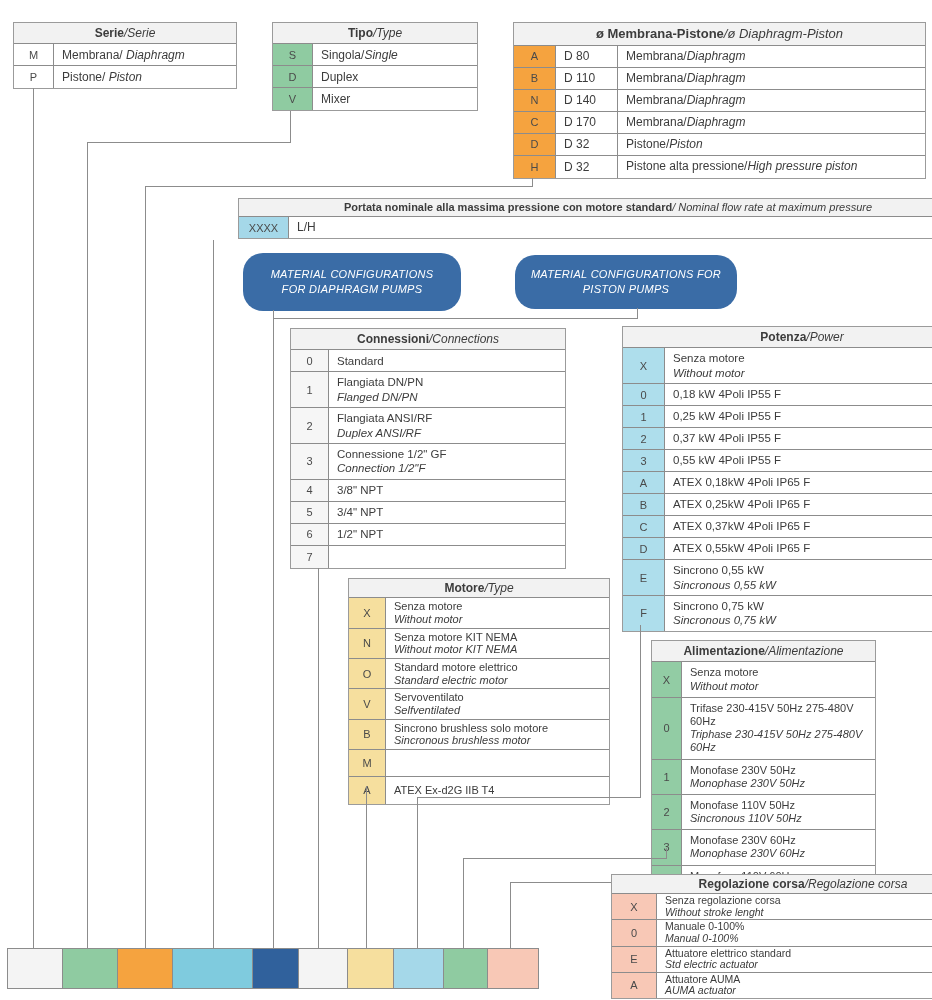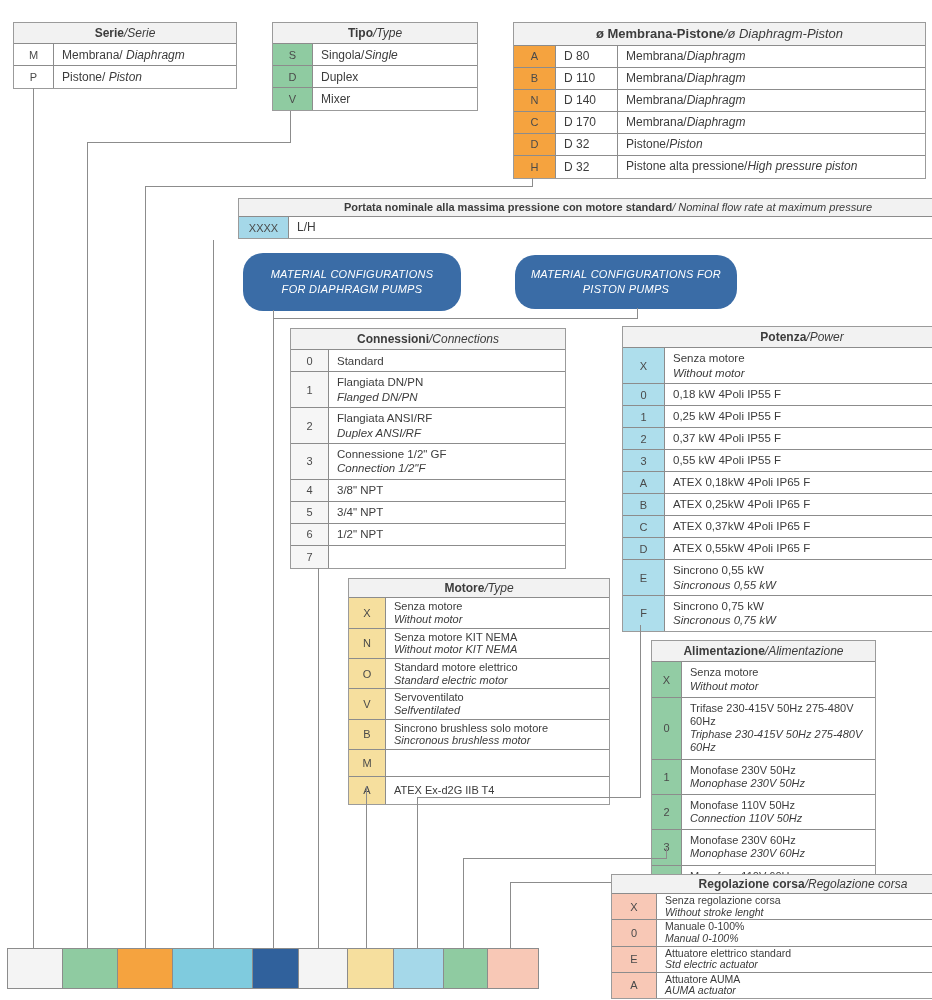--- a/index.html
+++ b/index.html
@@ -356,21 +356,21 @@
         <div class="code">1</div>
         <div class="label">
             <span class="it">Monofase 230V 50Hz</span>
             <i class="en">Monophase 230V 50Hz</i>
           </div>
       </div>
         <div class="tr two">
         <div class="code">2</div>
         <div class="label">
             <span class="it">Monofase 110V 50Hz</span>
-            <i class="en">Connection 110V 50Hz</i>
+            <i class="en">Sincronous 110V 50Hz</i>
           </div>
       </div>
         <div class="tr two">
         <div class="code">3</div>
         <div class="label">
             <span class="it">Monofase 230V 60Hz</span>
             <i class="en">Monophase 230V 60Hz</i>
           </div>
       </div>
         <div class="tr two">

